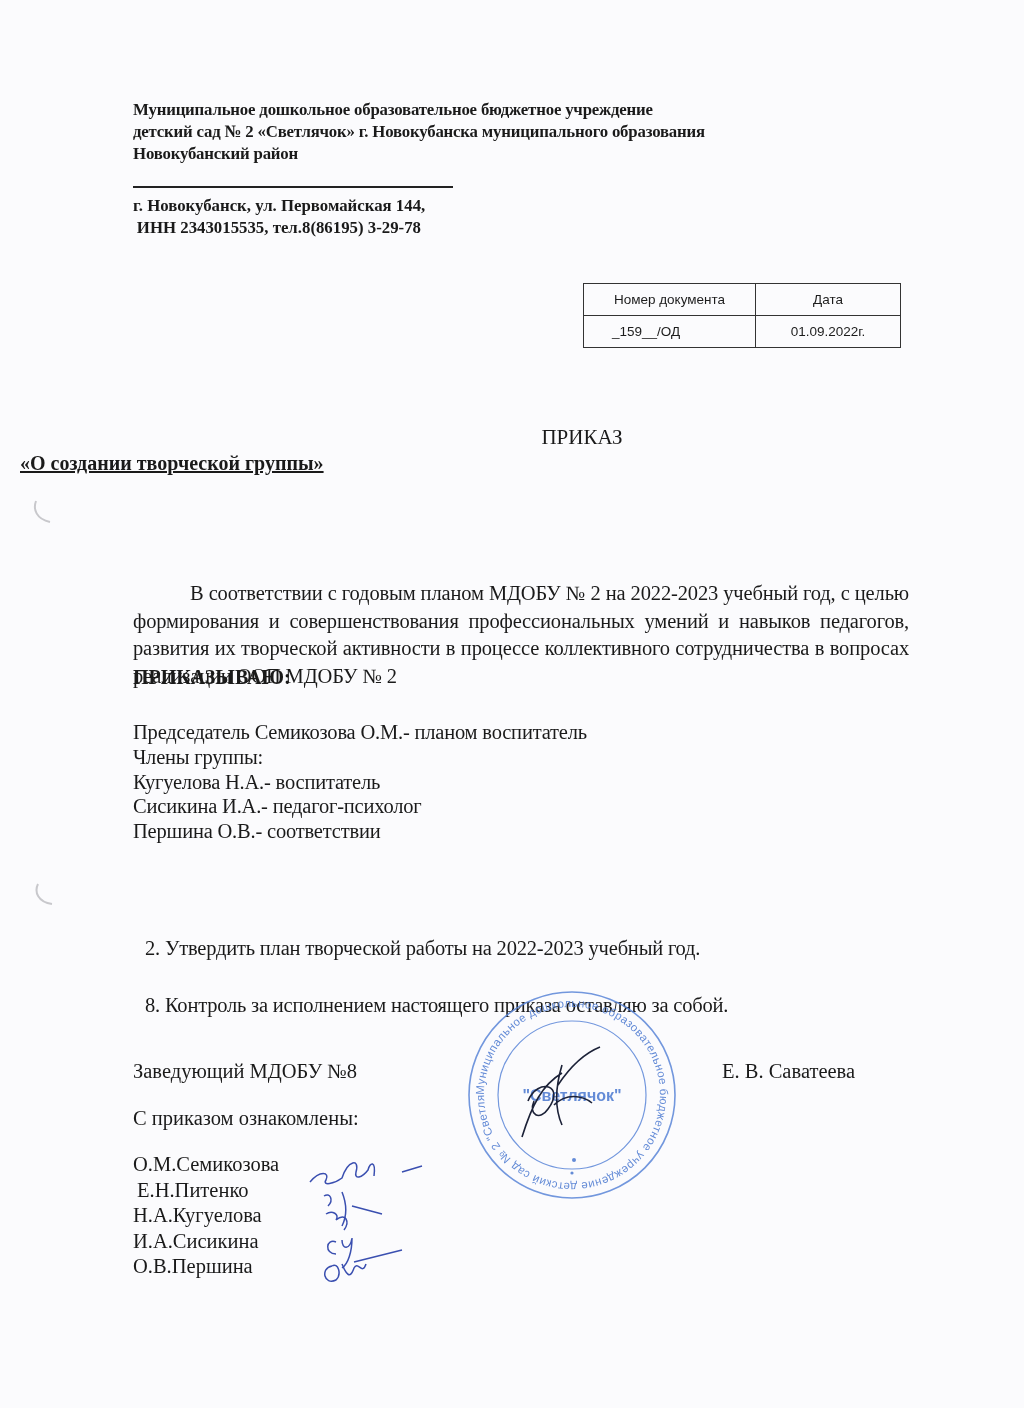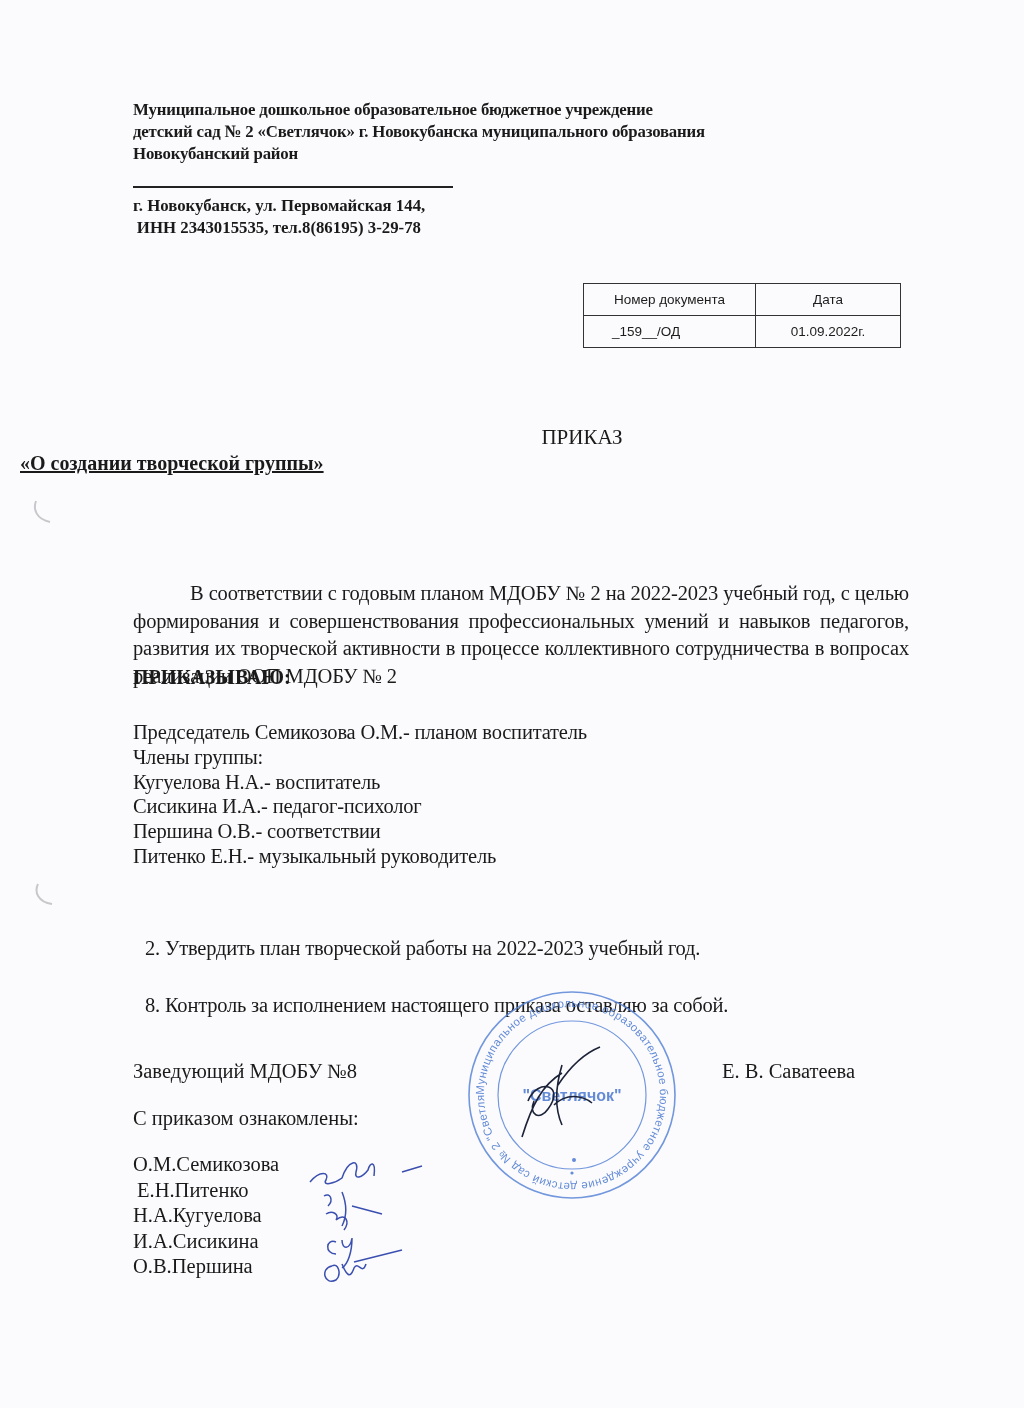--- a/index.html
+++ b/index.html
@@ -166,21 +166,20 @@
 <div class="abs preamble">В соответствии с годовым планом МДОБУ № 2 на 2022-2023 учебный год, с целью формирования и совершенствования профессиональных умений и навыков педагогов, развития их творческой активности в процессе коллективного сотрудничества в вопросах реализации ООП МДОБУ № 2</div>
 
 <div class="abs order-word">ПРИКАЗЫВАЮ:</div>
 
 <div class="abs item1">
   <div>Председатель Семикозова О.М.- планом воспитатель</div>
   <div>Члены группы:</div>
   <div>Кугуелова Н.А.- воспитатель</div>
   <div>Сисикина И.А.- педагог-психолог</div>
   <div>Першина О.В.- соответствии</div>
-  <div>Питенко Е.Н.- музыкальный руководитель</div>
 </div>
 
 <div class="abs item2">2. Утвердить план творческой работы на 2022-2023 учебный год.</div>
 <div class="abs item3">8. Контроль за исполнением настоящего приказа оставляю за собой.</div>
 
 <svg class="abs stamp" viewBox="0 0 220 220">
   <defs>
     <path id="ringPath" d="M110 110 m -88 0 a 88 88 0 1 1 176 0 a 88 88 0 1 1 -176 0"></path>
   </defs>
   <g opacity="0.85">

